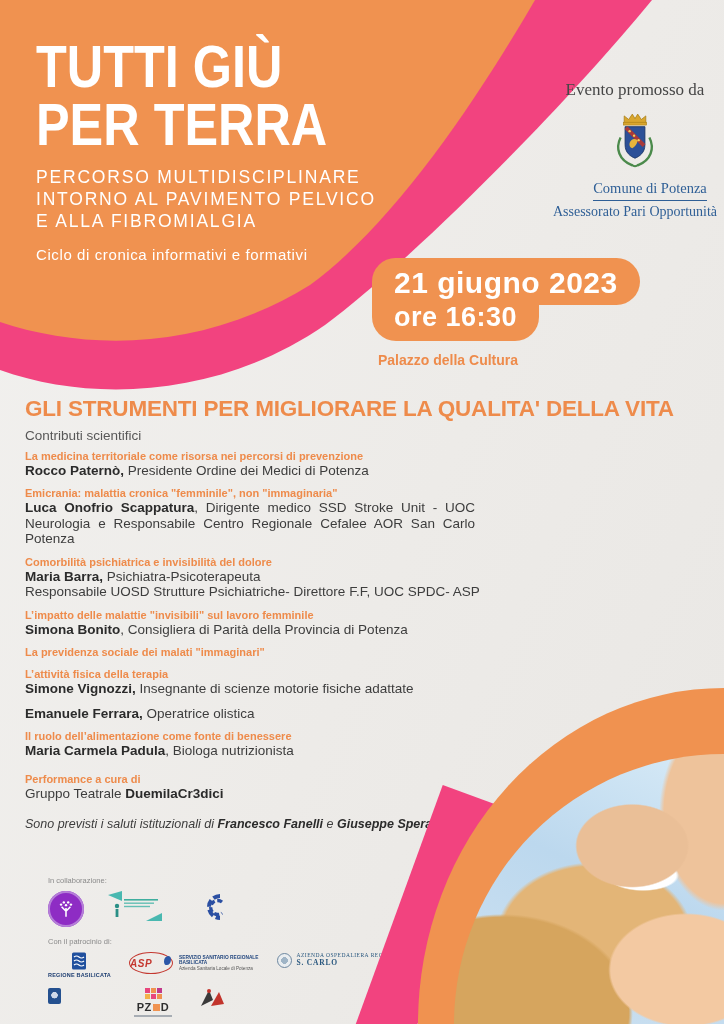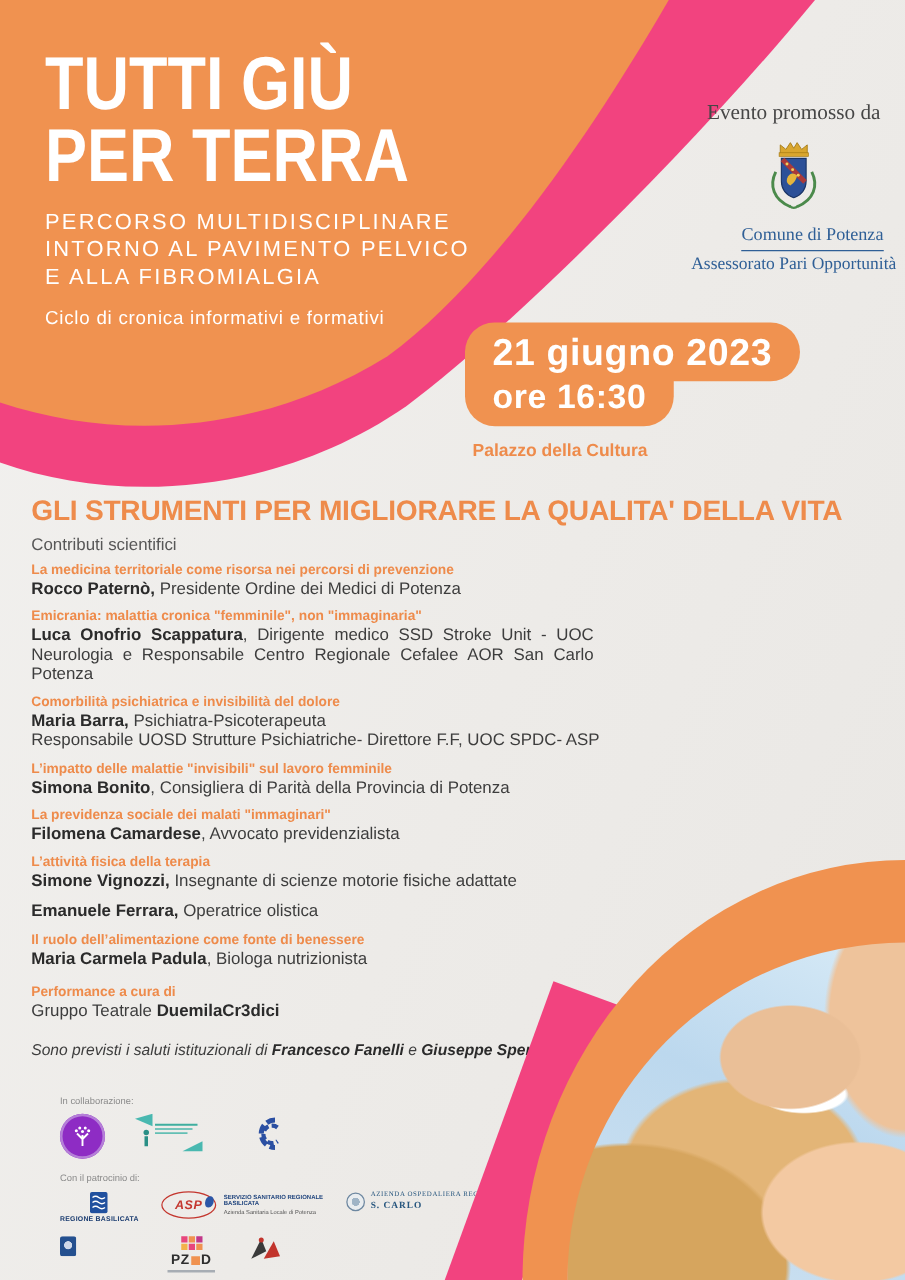--- a/index.html
+++ b/index.html
@@ -58,21 +58,21 @@
   .bar{height:2px;background:#a7adb4;margin:1.5px 0;}
   .lg-col{display:flex;flex-direction:column;align-items:center;}
 
   .lg-tree{width:36px;height:36px;border-radius:50%;background:#8e2cc4;
     display:flex;align-items:center;justify-content:center;box-shadow:0 0 0 2px #b57fd8 inset;}
   .lg-consulta .cap{width:56px;margin-top:2px;}
 
   .lg-regione .txt{font-size:5.5px;font-weight:700;color:#1b3c70;letter-spacing:0.2px;margin-top:2px;}
   .lg-asp{display:flex;align-items:center;}
   .asp-oval{position:relative;width:42px;height:20px;border:1.5px solid #c4372f;border-radius:50%;
-    display:flex;align-items:center;justify-content:center;}
+    display:flex;align-items:center;justify-content:flex-start;}
   .asp-oval .t{font-size:10px;font-weight:700;font-style:italic;color:#c4372f;letter-spacing:0.5px;}
   .asp-oval .drop{position:absolute;right:1px;top:3px;width:7px;height:9px;background:#2b57a8;
     border-radius:60% 40% 60% 40%;}
   .asp-txt{margin-left:6px;}
   .asp-txt .l1{font-size:4.8px;font-weight:700;color:#23477f;}
   .asp-txt .l2{font-size:4.8px;font-weight:700;color:#23477f;}
   .asp-txt .l3{font-size:4.6px;color:#555;margin-top:1px;}
   .lg-sc{display:flex;align-items:flex-start;}
   .sc-seal{width:13px;height:13px;border:1px solid #6d87a0;border-radius:50%;margin-top:1px;
     background:radial-gradient(circle at 50% 50%, #9fb4c6 0 35%, #e9edf0 36%);}
@@ -171,21 +171,20 @@
       <div class="talk-title">Comorbilità psichiatrica e invisibilità del dolore</div>
       <div class="talk-desc"><b class="spk">Maria Barra,</b><span> Psichiatra-Psicoterapeuta</span></div>
       <div class="talk-desc">Responsabile UOSD Strutture Psichiatriche- Direttore F.F, UOC SPDC- ASP</div>
     </div>
     <div class="talk">
       <div class="talk-title">L’impatto delle malattie "invisibili" sul lavoro femminile</div>
       <div class="talk-desc"><b class="spk">Simona Bonito</b><span>, Consigliera di Parità della Provincia di Potenza</span></div>
     </div>
     <div class="talk">
       <div class="talk-title">La previdenza sociale dei malati "immaginari"</div>
-      <div class="talk-desc"><b class="spk">Filomena Camardese</b><span>, Avvocato previdenzialista</span></div>
     </div>
     <div class="talk">
       <div class="talk-title">L’attività fisica della terapia</div>
       <div class="talk-desc"><b class="spk">Simone Vignozzi,</b><span> Insegnante di scienze motorie fisiche adattate</span></div>
     </div>
     <div class="talk">
       <div class="talk-desc"><b class="spk">Emanuele Ferrara,</b><span> Operatrice olistica</span></div>
     </div>
     <div class="talk">
       <div class="talk-title">Il ruolo dell’alimentazione come fonte di benessere</div>

